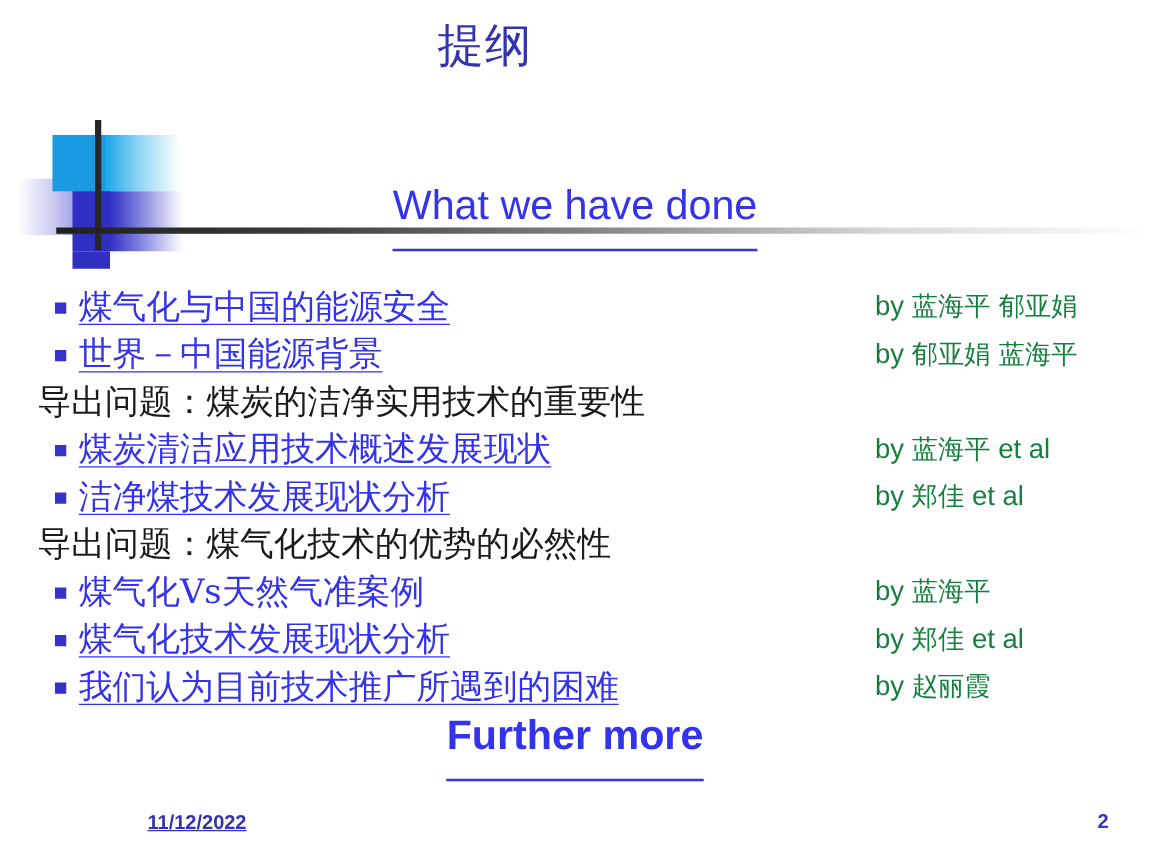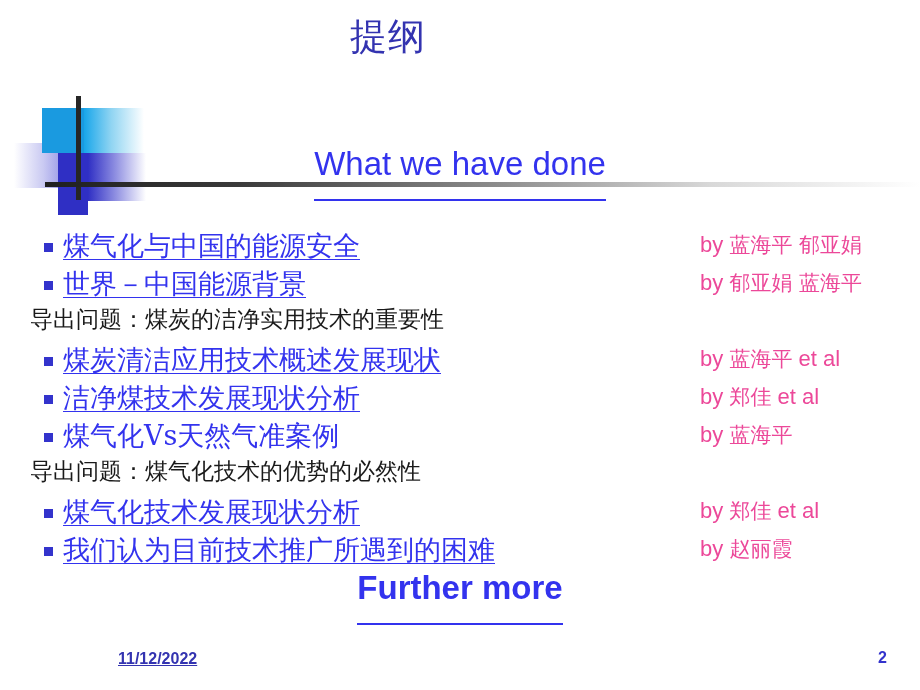--- a/index.html
+++ b/index.html
@@ -152,29 +152,29 @@
     white-space: nowrap;
   }
   .item-text.plain {
     border-bottom: none;
   }
   
   .row.note .bullet-cell { width: 30px; flex: 0 0 30px; }
   .note-text {
     color: #1a1a1a;
     font-family: "DejaVu Serif", "Liberation Serif", serif;
-    font-size: 23px;
+    font-size: 27px;
     line-height: 1;
     white-space: nowrap;
   }
   .author {
     position: absolute;
     left: 700px;
     top: 2px;
-    color: #ec4899;
+    color: #15803d;
     font-size: 22px;
     line-height: 1;
     white-space: nowrap;
   }
   .author .by { font-family: "Liberation Sans", sans-serif; }
   .author .nm {
     font-family: "DejaVu Serif", "Liberation Serif", serif;
     font-size: 21px;
   }
   .author .etal { font-family: "Liberation Sans", sans-serif; }
@@ -243,35 +243,35 @@
         <div class="item-text">煤炭清洁应用技术概述发展现状</div>
         <div class="author"><span class="by">by</span> <span class="nm">蓝海平</span> <span class="etal">et al</span></div>
       </div>
       <div class="row">
         <div class="bullet-cell">
           <span class="bullet-sq"></span>
         </div>
         <div class="item-text">洁净煤技术发展现状分析</div>
         <div class="author"><span class="by">by</span> <span class="nm">郑佳</span> <span class="etal">et al</span></div>
       </div>
-      <div class="row">
-        <div class="bullet-cell">
-          <span class="bullet-sq"></span>
-        </div>
-        <div class="item-text plain">煤气化Vs天然气准案例</div>
-        <div class="author"><span class="by">by</span> <span class="nm">蓝海平</span></div>
-      </div>
       <div class="row note">
         <div class="bullet-cell"></div>
         <div class="note-text">导出问题：煤气化技术的优势的必然性</div>
       </div>
       <div class="row">
         <div class="bullet-cell">
           <span class="bullet-sq"></span>
         </div>
+        <div class="item-text plain">煤气化Vs天然气准案例</div>
+        <div class="author"><span class="by">by</span> <span class="nm">蓝海平</span></div>
+      </div>
+      <div class="row">
+        <div class="bullet-cell">
+          <span class="bullet-sq"></span>
+        </div>
         <div class="item-text">煤气化技术发展现状分析</div>
         <div class="author"><span class="by">by</span> <span class="nm">郑佳</span> <span class="etal">et al</span></div>
       </div>
       <div class="row">
         <div class="bullet-cell">
           <span class="bullet-sq"></span>
         </div>
         <div class="item-text">我们认为目前技术推广所遇到的困难</div>
         <div class="author"><span class="by">by</span> <span class="nm">赵丽霞</span></div>
       </div>

